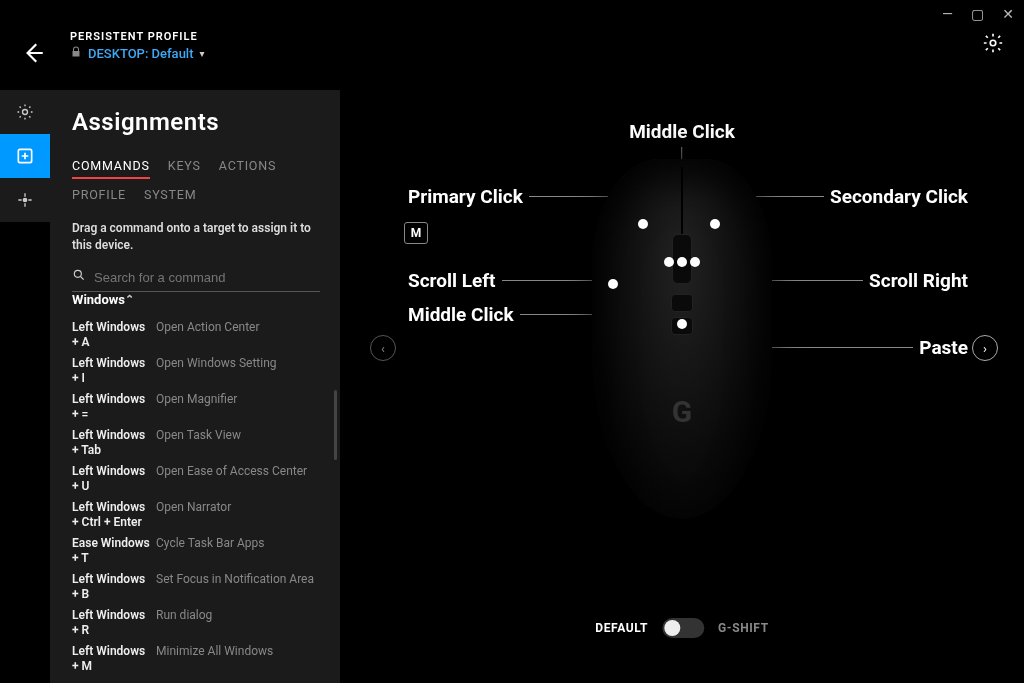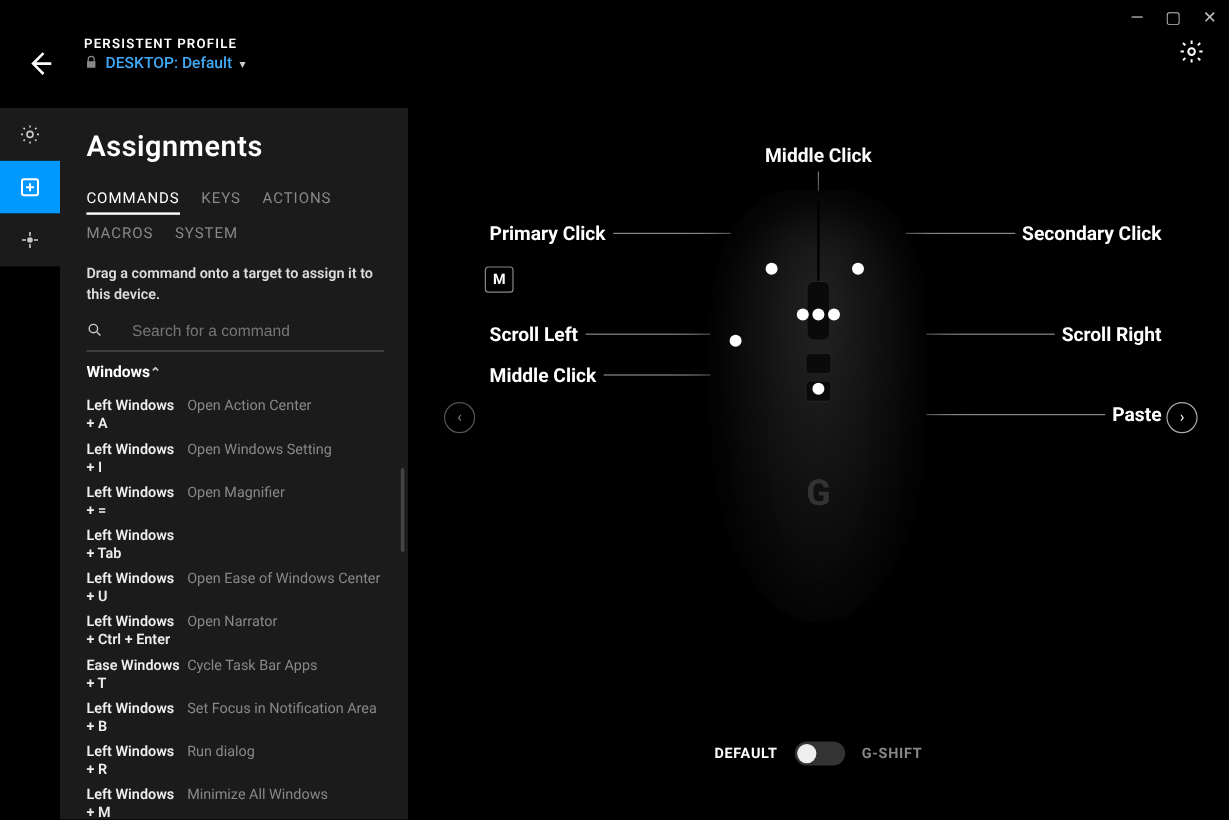--- a/index.html
+++ b/index.html
@@ -52,24 +52,24 @@
   
   .sidebar {
     position: absolute; left: 50px; top: 90px; bottom: 0;
     width: 290px; background: #1b1b1b;
     padding: 18px 20px 0 22px;
     overflow: hidden;
   }
   .sidebar h1 { font-size: 24px; font-weight: 600; margin-bottom: 22px; letter-spacing: .5px;}
   .tabs { display: flex; gap: 18px; flex-wrap: wrap; margin-bottom: 8px; }
   .tabs .tab { font-size: 12.5px; color: #888; letter-spacing: .8px; cursor: pointer; padding-bottom: 4px;}
-  .tabs .tab.active { color: #fff; border-bottom: 2px solid #ffffff; }
+  .tabs .tab.active { color: #fff; border-bottom: 2px solid #ef4444; }
   .tabs-row2 { margin-top: 4px; margin-bottom: 14px;}
   .hint { font-size: 12px; color: #ddd; font-weight: 600; line-height: 1.4; margin-bottom: 14px;}
-  .search-wrap { display:flex; align-items:flex-start; gap:24px; border-bottom:1px solid #555; padding-bottom:6px; margin-bottom:10px;}
+  .search-wrap { display:flex; align-items:flex-end; gap:8px; border-bottom:1px solid #555; padding-bottom:6px; margin-bottom:0;}
   .search-wrap input { background:transparent; border:none; outline:none; color:#aaa; font-size:13px; flex:1;}
   .search-icon { color:#ccc; font-size:14px; }
 
   .category-header { display:flex; align-items:center; font-weight:700; font-size:13px; margin-bottom:10px; cursor:pointer;}
   .chev-up { font-size:11px; color:#ccc;}
 
   .cmd-list {  }
   .cmd-row { display:flex; gap:6px; padding: 3px 0; font-size:12px; line-height:1.25; cursor:grab;}
   .cmd-key { width: 78px; color:#eee; font-weight:600; }
   .cmd-desc { color:#888; flex:1; }
@@ -110,21 +110,21 @@
     position:absolute; left:50%; top:235px; transform:translateX(-50%);
     color:#333; font-size:30px; font-weight:700;
   }
 
   
   .dot { position:absolute; width:10px; height:10px; background:#fff; border-radius:50%; }
 
   
   .callout {
     position:absolute; display:flex; align-items:center;
-    color:#fff; font-size:16px; font-weight:700;
+    color:#fff; font-size:19px; font-weight:700;
   }
   .callout .line { height:1px; background:#888; }
   .callout.left { justify-content:flex-start; }
   .callout.right { justify-content:flex-end; }
   .callout .lbl { white-space:nowrap; padding: 0 6px;}
   .callout .locator { width:1px; height:20px; background:#888; }
 
   .mbadge {
     position:absolute; border:1px solid #888; width:24px; height:22px;
     display:flex; align-items:center; justify-content:center;
@@ -212,21 +212,21 @@
 
 <div class="sidebar">
   <h1>Assignments</h1>
 
   <div class="tabs">
     <div class="tab active">COMMANDS</div>
     <div class="tab">KEYS</div>
     <div class="tab">ACTIONS</div>
   </div>
   <div class="tabs tabs-row2">
-    <div class="tab">MACROS</div>
+    <div class="tab">PROFILE</div>
     <div class="tab">SYSTEM</div>
   </div>
 
   <div class="hint">Drag a command onto a target to assign it to this device.</div>
 
   <div class="search-wrap">
     <span class="search-icon">
       <svg viewBox="0 0 24 24" width="14" height="14" fill="none" stroke="#ccc" stroke-width="2">
           <circle cx="10" cy="10" r="6"></circle>
           <path d="M20 20l-5-5"></path>
@@ -248,24 +248,25 @@
       <div class="cmd-row">
         <div class="cmd-key">Left Windows + I</div>
         <div class="cmd-desc">Open Windows Setting</div>
       </div>
       <div class="cmd-row">
         <div class="cmd-key">Left Windows + =</div>
         <div class="cmd-desc">Open Magnifier</div>
       </div>
       <div class="cmd-row">
         <div class="cmd-key">Left Windows + Tab</div>
+        <div class="cmd-desc">Open Task View</div>
       </div>
       <div class="cmd-row">
         <div class="cmd-key">Left Windows + U</div>
-        <div class="cmd-desc">Open Ease of Windows Center</div>
+        <div class="cmd-desc">Open Ease of Access Center</div>
       </div>
       <div class="cmd-row">
         <div class="cmd-key">Left Windows + Ctrl + Enter</div>
         <div class="cmd-desc">Open Narrator</div>
       </div>
       <div class="cmd-row">
         <div class="cmd-key">Ease Windows + T</div>
         <div class="cmd-desc">Cycle Task Bar Apps</div>
       </div>
       <div class="cmd-row">

